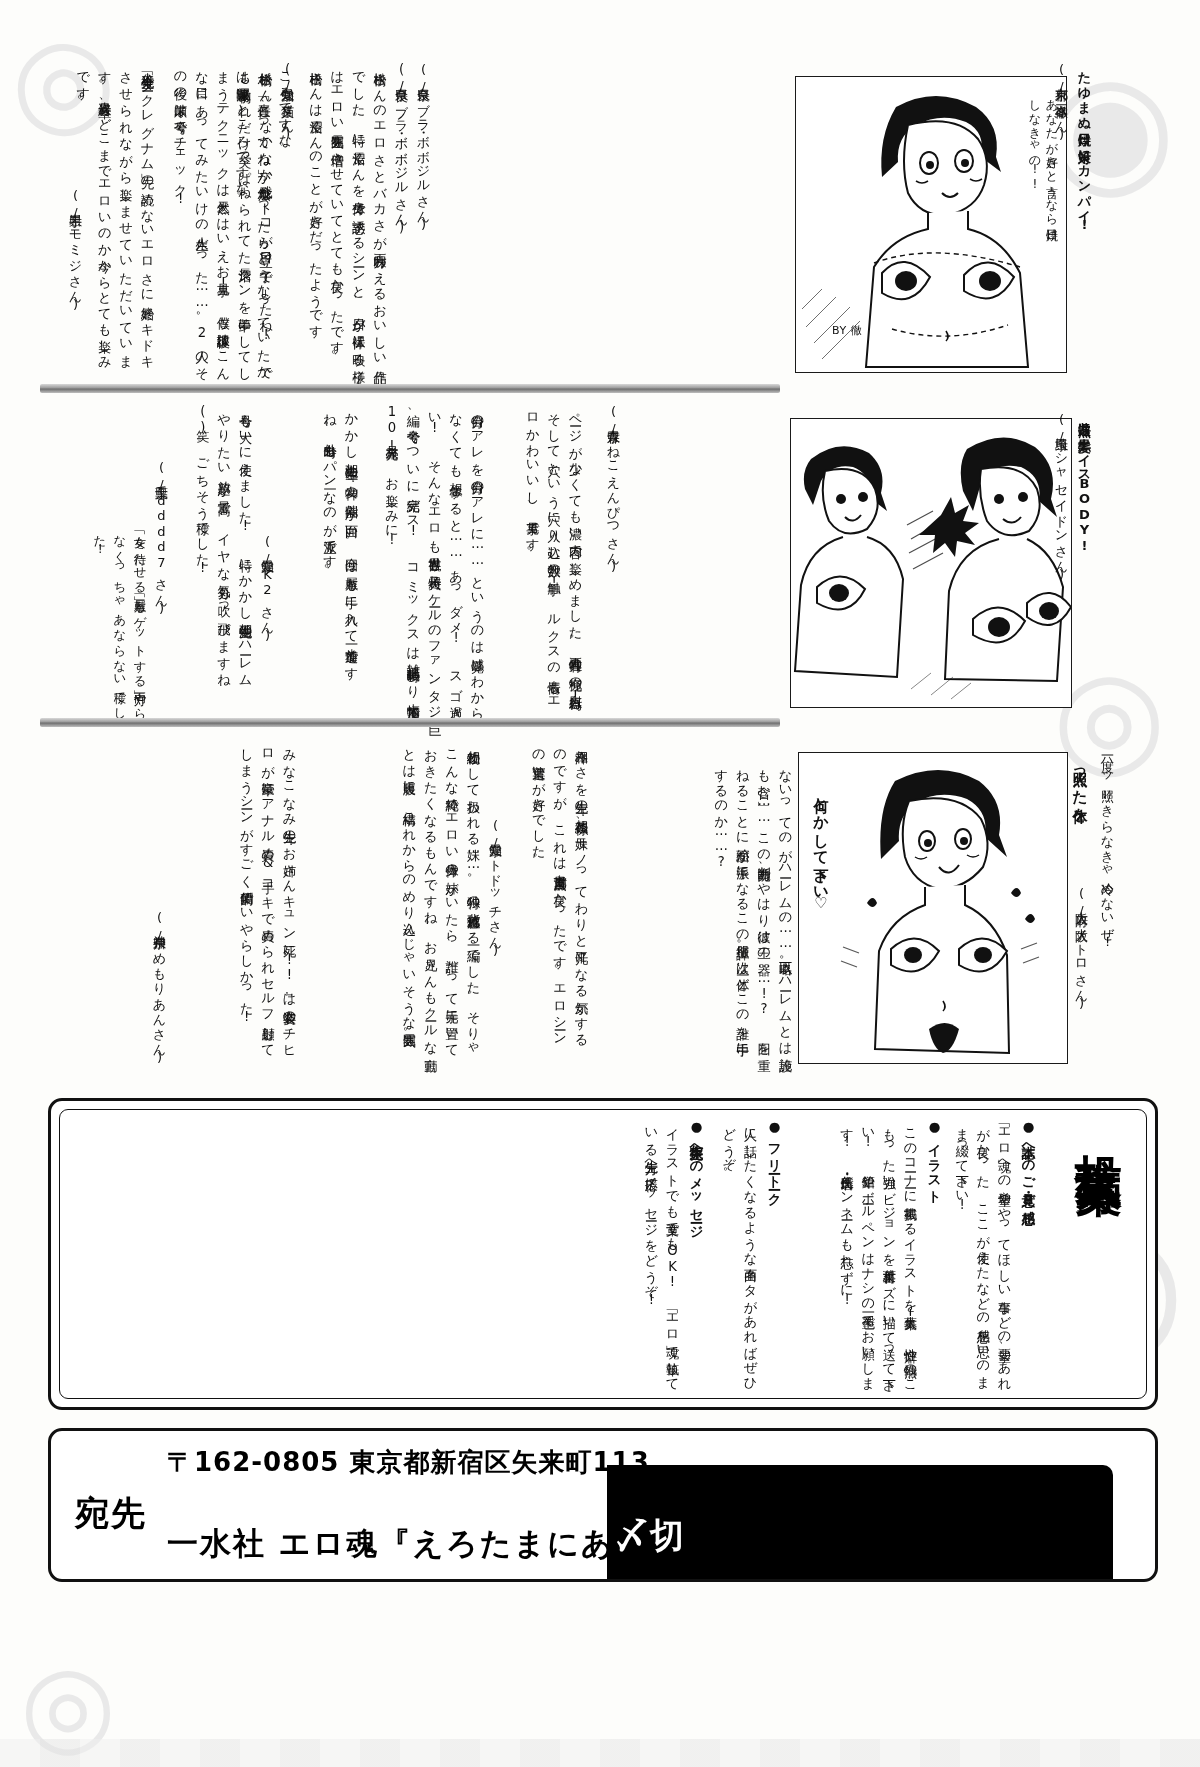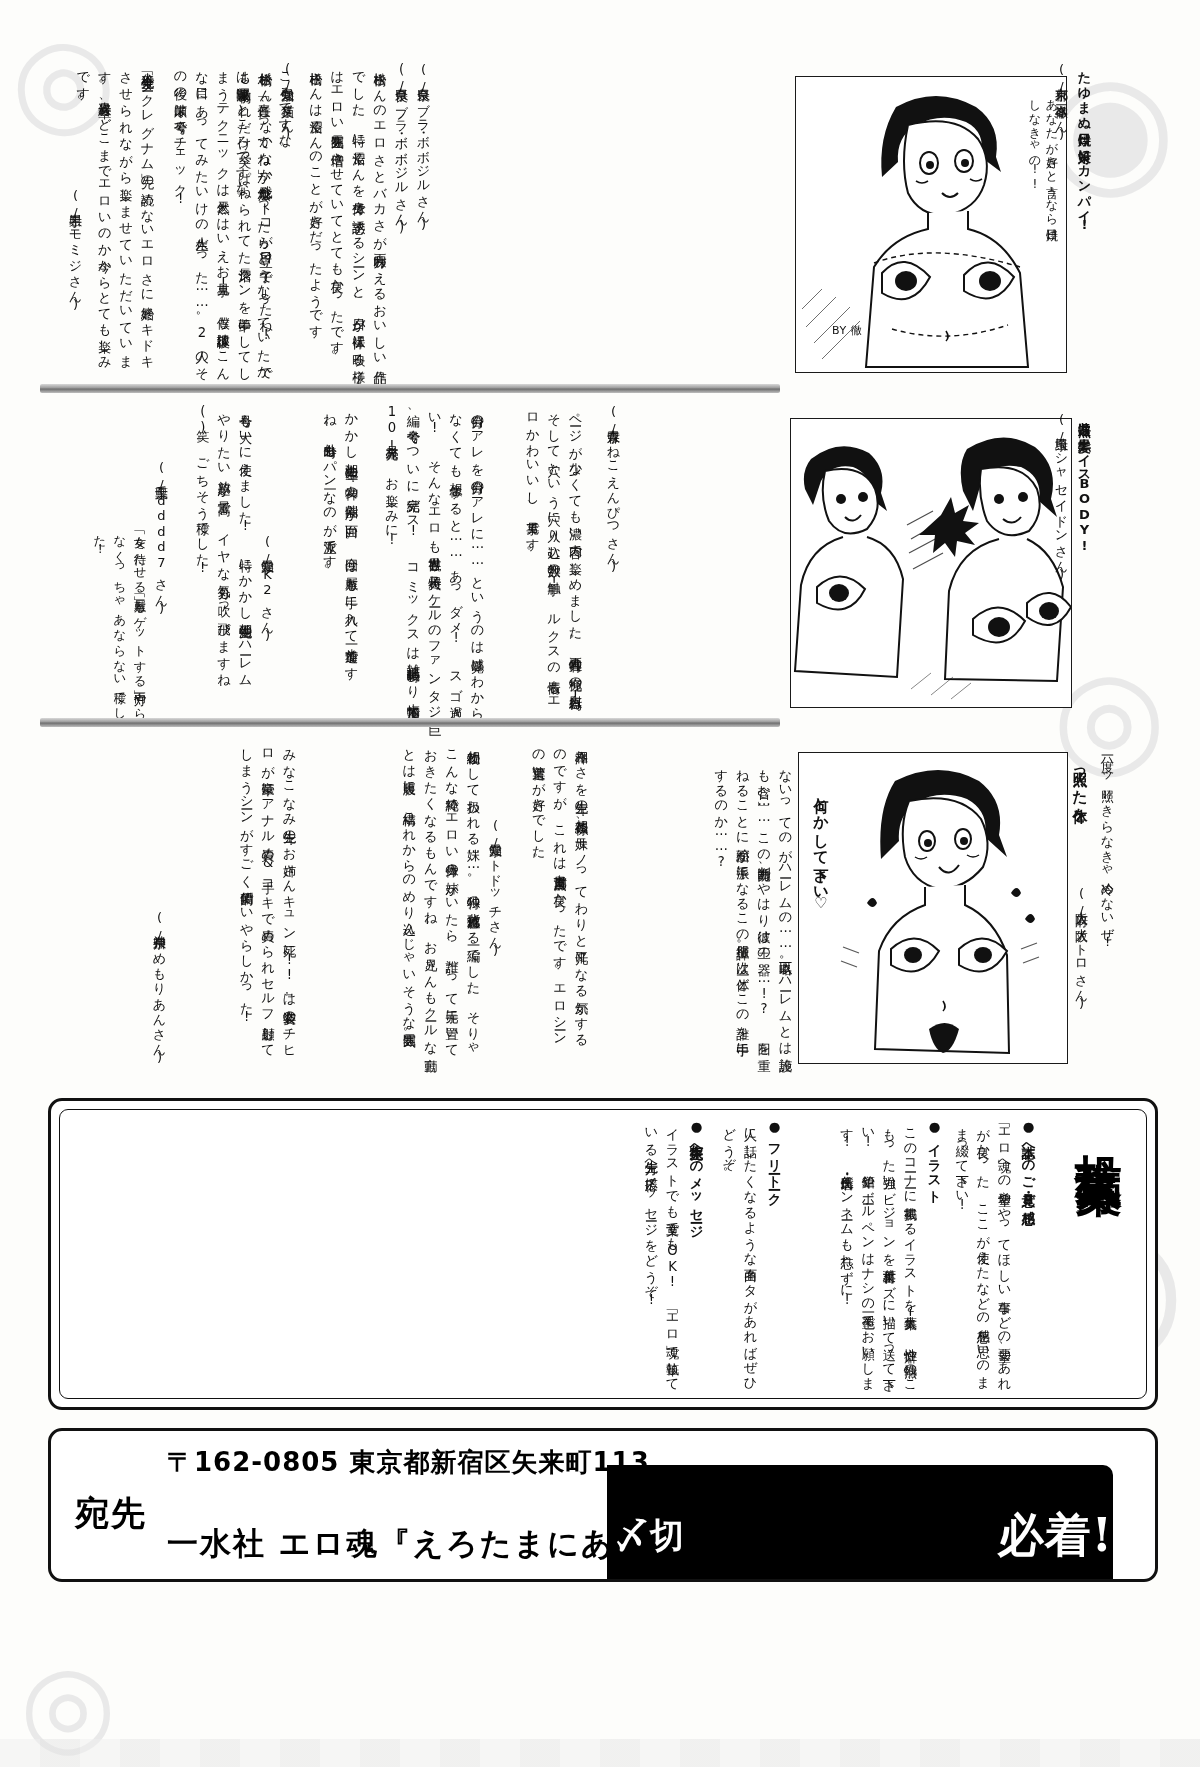--- a/index.html
+++ b/index.html
@@ -414,18 +414,17 @@
     <div class="bullet" style="right:448px; top:18px; height:180px;">●作家先生へのメッセージ</div>
     <div class="bulletbody" style="right:472px; top:18px; width:84px; height:270px;">イラストでも文章でもOK! 「エロ魂」で執筆している先生方へ応援メッセージをどうぞ!</div>
   </div>
 
   <div class="addrbar">
     <div class="addr-label">宛先</div>
     <div class="addr-zip">〒162-0805 東京都新宿区矢来町113</div>
     <div class="addr-company">一水社 エロ魂『えろたまにあ!』係</div>
     <div class="deadline">
       <span class="dl-pre">〆切</span>
-      <span class="dl-post">必着!</span>
     </div>
   </div>
 
   <div class="bottom-edge"></div>
 </div>
 
 </body></html>

